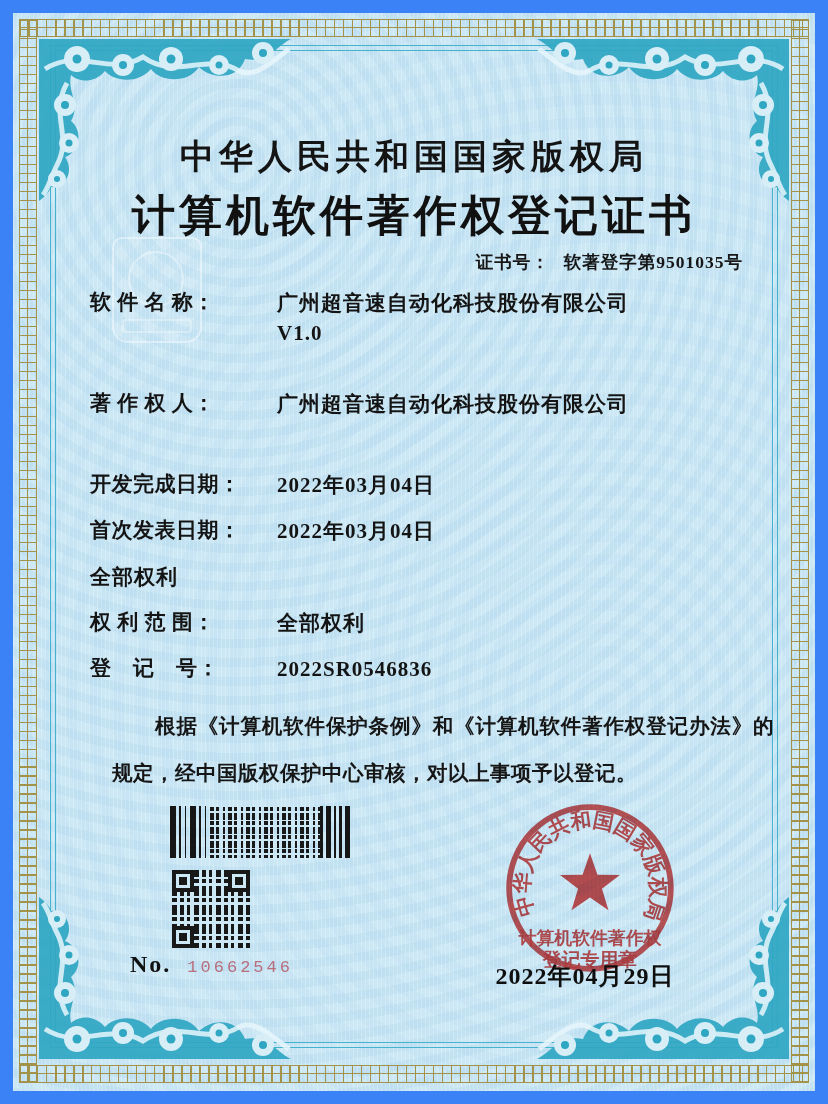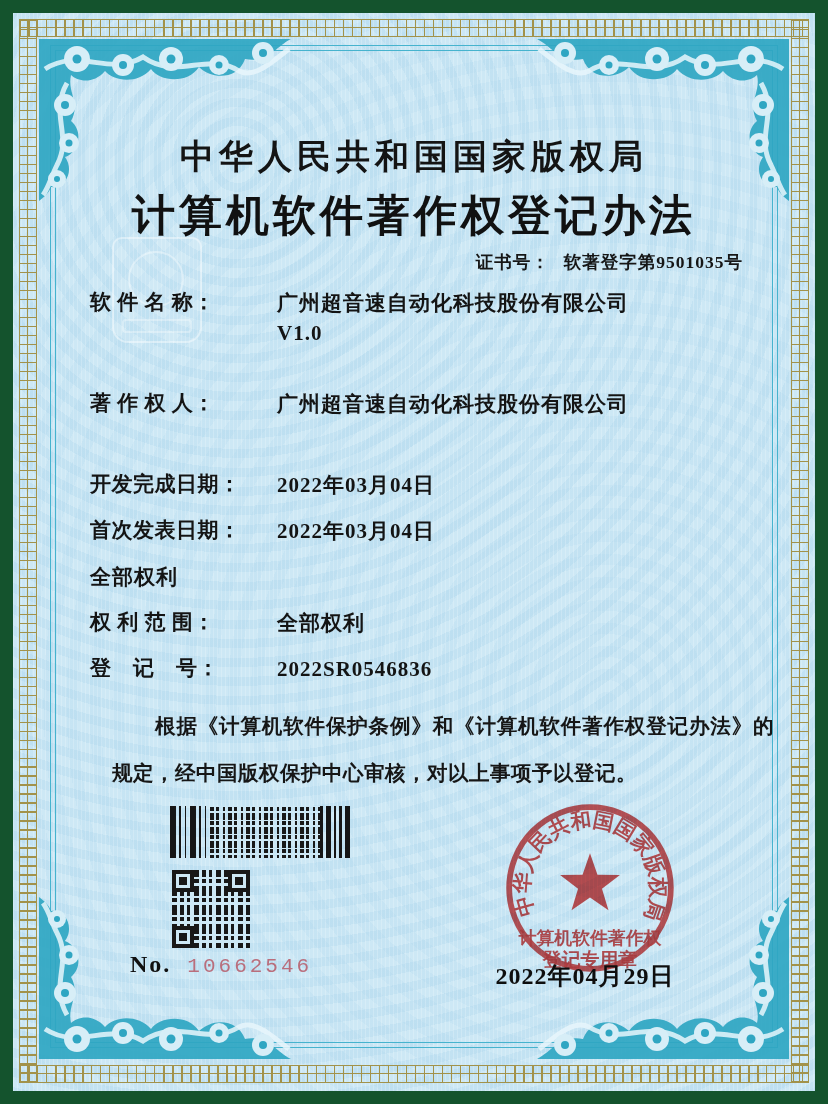--- a/index.html
+++ b/index.html
@@ -2,21 +2,21 @@
 <html><head>
 <meta charset="utf-8">
 <style>
   html,body{margin:0;padding:0;}
   body{
     width:828px;height:1104px;
     background:#eef2f2;
     font-family:"Liberation Serif","DejaVu Serif",serif;
     position:relative;overflow:hidden;
   }
-  .page{position:absolute;inset:0;background:#14532d;}
+  .page{position:absolute;inset:0;background:#3b82f6;}
   
   .cert{
     position:absolute;inset:13px;
     background-color:#cde8f5;
     background-image:
       repeating-linear-gradient(90deg, rgba(255,255,255,.20) 0 1px, rgba(0,0,0,0) 1px 4px),
       repeating-radial-gradient(circle at 28% 14%, rgba(166,210,234,.28) 0 9px, rgba(0,0,0,0) 9px 19px),
       repeating-radial-gradient(circle at 74% 64%, rgba(176,216,238,.24) 0 11px, rgba(0,0,0,0) 11px 23px);
     overflow:hidden;
   }
@@ -77,21 +77,21 @@
     background:
       repeating-linear-gradient(0deg, rgba(0,0,0,0) 0 5px, #cde8f5 5px 8px, rgba(0,0,0,0) 8px 12px, #cde8f5 12px 14px, rgba(0,0,0,0) 14px 19px),
       repeating-linear-gradient(90deg,#181818 0 5px,#cde8f5 5px 8px,#181818 8px 12px,#cde8f5 12px 15px,#181818 15px 18px,#cde8f5 18px 22px);}
   .qr-finder{position:absolute;width:14px;height:14px;border:4px solid #181818;background:#cde8f5;}
   .qr-finder::after{content:"";position:absolute;inset:3px;background:#181818;}
   .qf-tl{top:0;left:0;}  .qf-tr{top:0;right:0;}  .qf-bl{bottom:0;left:0;}
   
   .serial{position:absolute;left:117px;top:938px;font-size:24px;color:#101010;}
   .serial .no{font-weight:700;letter-spacing:2px;}
   .serial .num{font-family:"Liberation Mono","DejaVu Sans Mono",monospace;
-    color:#b96e7c;letter-spacing:3px;margin-left:16px;font-size:21px;}
+    color:#b96e7c;letter-spacing:3px;margin-left:16px;font-size:17px;}
   
   .seal{position:absolute;left:472px;top:770px;width:210px;height:210px;mix-blend-mode:multiply;opacity:.92;}
   
   .issue-date{position:absolute;left:447px;top:947px;width:250px;text-align:center;
     font-size:24px;font-weight:700;color:#0e0e0e;letter-spacing:1px;z-index:3;}
 </style>
 </head>
 <body>
 
 <div class="page">
@@ -200,21 +200,21 @@
           <circle cx="132" cy="20" r="4.5"></circle>
         <circle cx="180" cy="26" r="3.5"></circle>
           <circle cx="224" cy="14" r="4"></circle>
         <circle cx="26" cy="66" r="4"></circle>
           <circle cx="30" cy="104" r="3.5"></circle>
           <circle cx="18" cy="140" r="3"></circle>
       </g>
     </svg>
 
     <div class="authority">中华人民共和国国家版权局</div>
-    <div class="cert-title">计算机软件著作权登记办法</div>
+    <div class="cert-title">计算机软件著作权登记证书</div>
     <div class="cert-no">
       <span>证书号：</span><span class="v">软著登字第9501035号</span>
     </div>
 
     <div class="emblem"></div>
 
     <div class="row" style="top:275px">
       <span class="flabel">软 件 名 称：</span>
       <span class="fvalue">
         <span style="display:block">广州超音速自动化科技股份有限公司</span>

